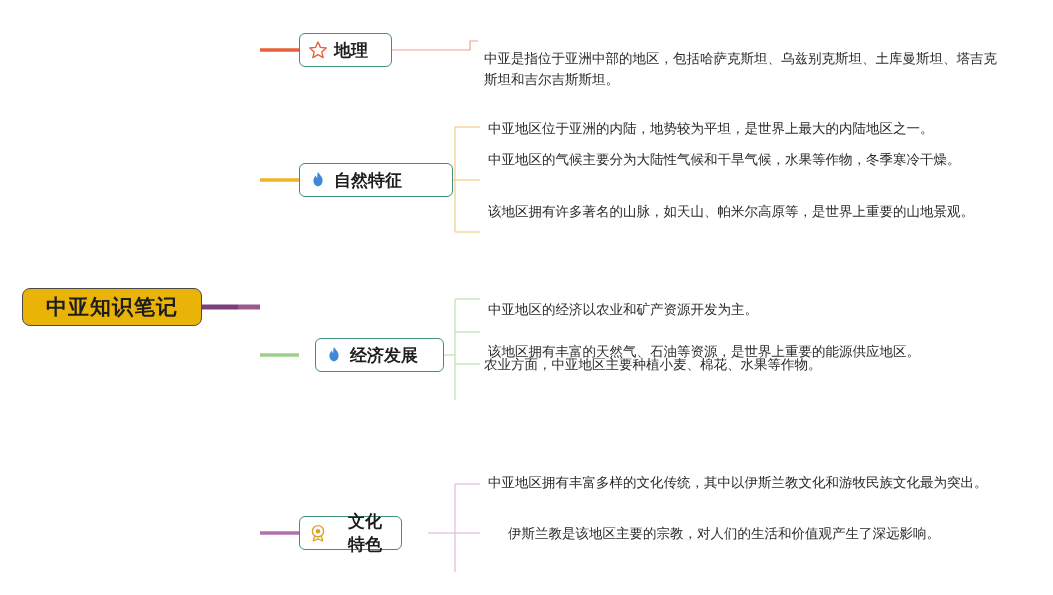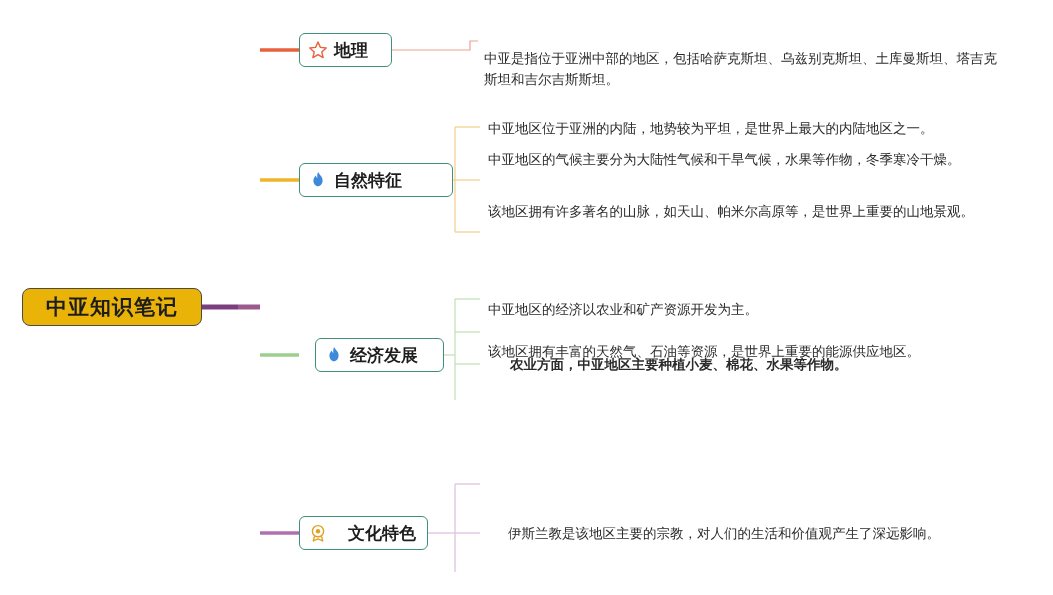--- a/index.html
+++ b/index.html
@@ -164,31 +164,34 @@
         </svg>
     </span>
     <span class="label">经济发展</span>
   </div>
   <div class="leaf-text" style="left:488px; top:300px; width:500px;">
     <span>中亚地区的经济以农业和矿产资源开发为主。</span>
   </div>
   <div class="leaf-text" style="left:488px; top:342px; width:500px;">
     <span>该地区拥有丰富的天然气、石油等资源，是世界上重要的能源供应地区。</span>
   </div>
-  <div class="leaf-text" style="left:510px; top:355px; width:500px;font-weight:bold;">
+  <div class="leaf-text" style="left:484px; top:355px; width:500px;">
     <span>农业方面，中亚地区主要种植小麦、棉花、水果等作物。</span>
   </div>
 
-  <div class="branch-node" style="left:299px; top:516px; width:129px;gap:20px;">
+  <div class="branch-node" style="left:299px; top:516px; width:103px;gap:20px;">
     <span class="branch-icon">
       <svg width="20" height="20" viewBox="0 0 20 20">
           <circle cx="10" cy="8.2" r="5.6" fill="none" stroke="#e0a020" stroke-width="1.4"></circle>
           <circle cx="10" cy="8.2" r="2.2" fill="#e0a020"></circle>
           <path d="M6.6 13.2 L5.2 18 L10 15.8 L14.8 18 L13.4 13.2" fill="none" stroke="#e0a020" stroke-width="1.3" stroke-linejoin="round"></path>
         </svg>
     </span>
     <span class="label">文化特色</span>
   </div>
+  <div class="leaf-text" style="left:488px; top:473px; width:512px;">
+    <span>中亚地区拥有丰富多样的文化传统，其中以伊斯兰教文化和游牧民族文化最为突出。</span>
+  </div>
   <div class="leaf-text" style="left:508px; top:524px; width:500px;font-family:Liberation Serif, serif;">
     <span>伊斯兰教是该地区主要的宗教，对人们的生活和价值观产生了深远影响。</span>
   </div>
 
 </div>
 
 </body></html>

